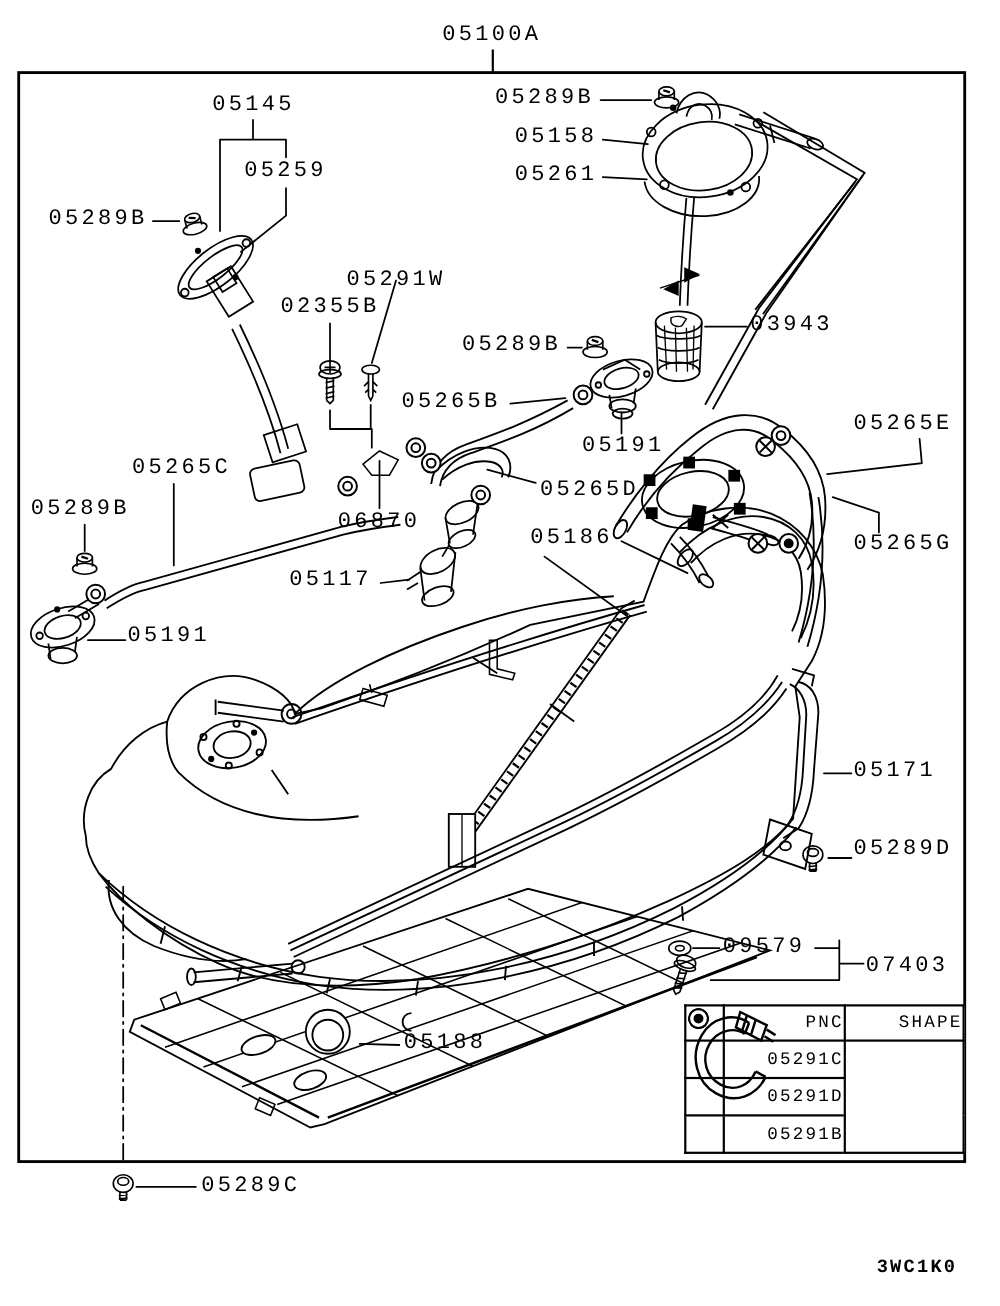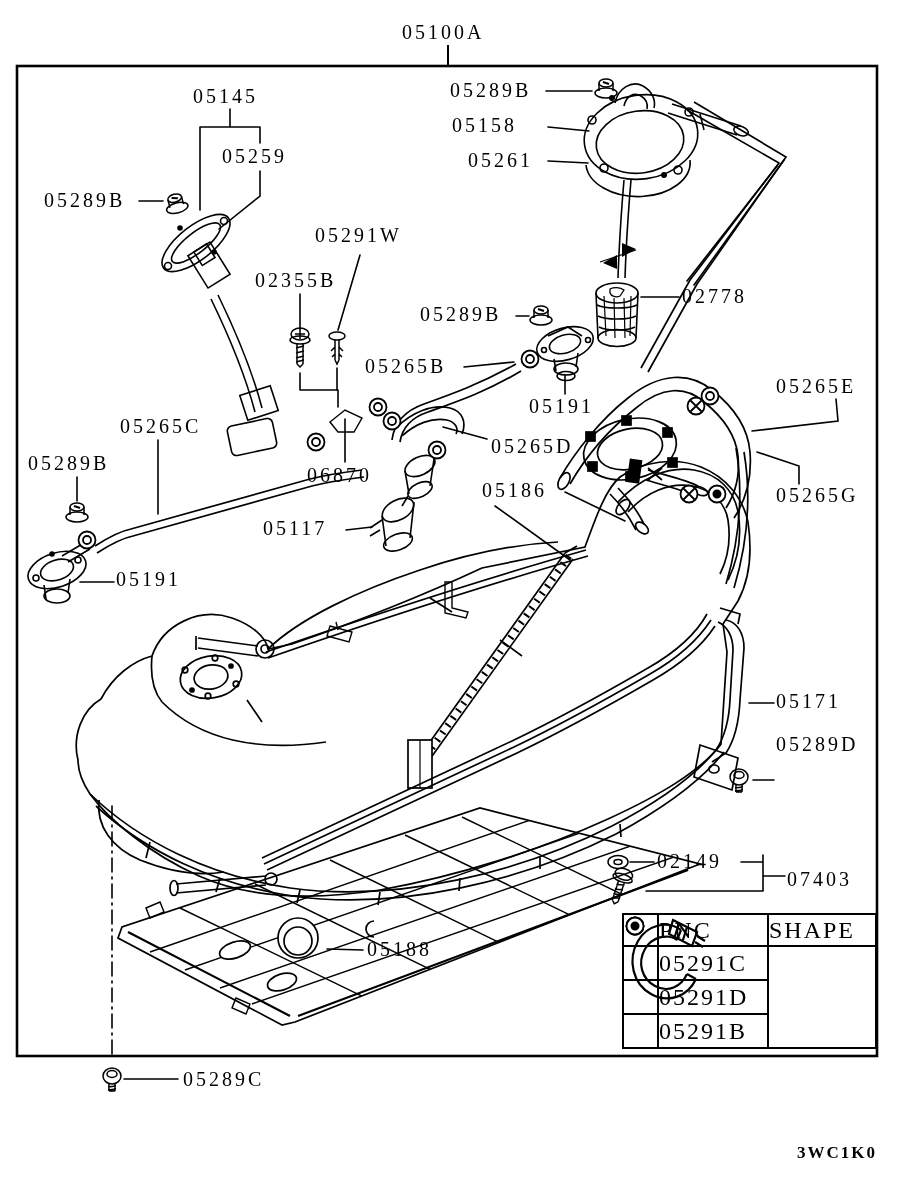--- a/index.html
+++ b/index.html
@@ -1,25 +1,25 @@
 <!DOCTYPE html>
 <html><head>
 <meta charset="utf-8">
 <style>
   html,body{margin:0;padding:0;background:#fff;}
   .stage{position:relative;width:909px;height:1187px;background:#fff;overflow:hidden;
-         font-family:Liberation Serif, serif;color:#000;}
+         font-family:Liberation Mono, monospace;color:#000;}
   .stage svg{position:absolute;left:0;top:0;}
   .callout{position:absolute;font-size:20px;letter-spacing:3px;white-space:nowrap;
            font-weight:500;color:#000;line-height:1;}
   .figcode{position:absolute;font-size:17px;letter-spacing:2px;font-weight:600;}
   table.legend{position:absolute;left:622px;top:913px;border-collapse:collapse;
                table-layout:fixed;background:#fff;}
-  table.legend td,table.legend th{border:2px solid #000;padding:0;text-align:left;
-               font-size:24px;letter-spacing:2px;font-weight:500;}
+  table.legend td,table.legend th{border:2px solid #000;padding:0;text-align:right;
+               font-size:16px;letter-spacing:2px;font-weight:500;}
   table.legend th{height:30px;}
   table.legend td{height:32px;}
   .col-sym{width:33px;} .col-pnc{width:108px;} .col-shape{width:106px;}
   .symcell svg{display:block;margin:0 auto;}
 </style>
 </head>
 <body>
 
 <div class="stage">
 
@@ -295,40 +295,40 @@
     <use href="#symCross" transform="translate(689,494)"></use>
     <use href="#symDot" transform="translate(717,494)"></use>
   </g>
 </svg>
 
 <div class="callout" style="left:402px;top:22px">05100A</div>
 <div class="callout" style="left:193px;top:86px">05145</div>
 <div class="callout" style="left:222px;top:146px">05259</div>
 <div class="callout" style="left:44px;top:190px">05289B</div>
 <div class="callout" style="left:450px;top:80px">05289B</div>
-<div class="callout" style="left:452px;top:115px">05158</div>
+<div class="callout" style="left:468px;top:115px">05158</div>
 <div class="callout" style="left:468px;top:150px">05261</div>
-<div class="callout" style="left:315px;top:225px">05291W</div>
+<div class="callout" style="left:315px;top:245px">05291W</div>
 <div class="callout" style="left:255px;top:270px">02355B</div>
 <div class="callout" style="left:420px;top:304px">05289B</div>
 <div class="callout" style="left:365px;top:356px">05265B</div>
-<div class="callout" style="left:682px;top:286px">02778</div>
+<div class="callout" style="left:682px;top:286px">03943</div>
 <div class="callout" style="left:529px;top:396px">05191</div>
 <div class="callout" style="left:776px;top:376px">05265E</div>
 <div class="callout" style="left:120px;top:416px">05265C</div>
 <div class="callout" style="left:491px;top:436px">05265D</div>
 <div class="callout" style="left:776px;top:485px">05265G</div>
 <div class="callout" style="left:28px;top:453px">05289B</div>
 <div class="callout" style="left:307px;top:465px">06870</div>
 <div class="callout" style="left:482px;top:480px">05186</div>
 <div class="callout" style="left:263px;top:518px">05117</div>
 <div class="callout" style="left:116px;top:569px">05191</div>
 <div class="callout" style="left:776px;top:691px">05171</div>
-<div class="callout" style="left:776px;top:734px">05289D</div>
-<div class="callout" style="left:657px;top:851px">02149</div>
+<div class="callout" style="left:776px;top:762px">05289D</div>
+<div class="callout" style="left:657px;top:851px">09579</div>
 <div class="callout" style="left:787px;top:869px">07403</div>
 <div class="callout" style="left:367px;top:939px">05188</div>
 <div class="callout" style="left:183px;top:1069px">05289C</div>
 
 <table class="legend">
   <tbody>
         <tr>
     <th class="col-sym"></th>
     <th class="col-pnc">PNC</th>
     <th class="col-shape">SHAPE</th>

